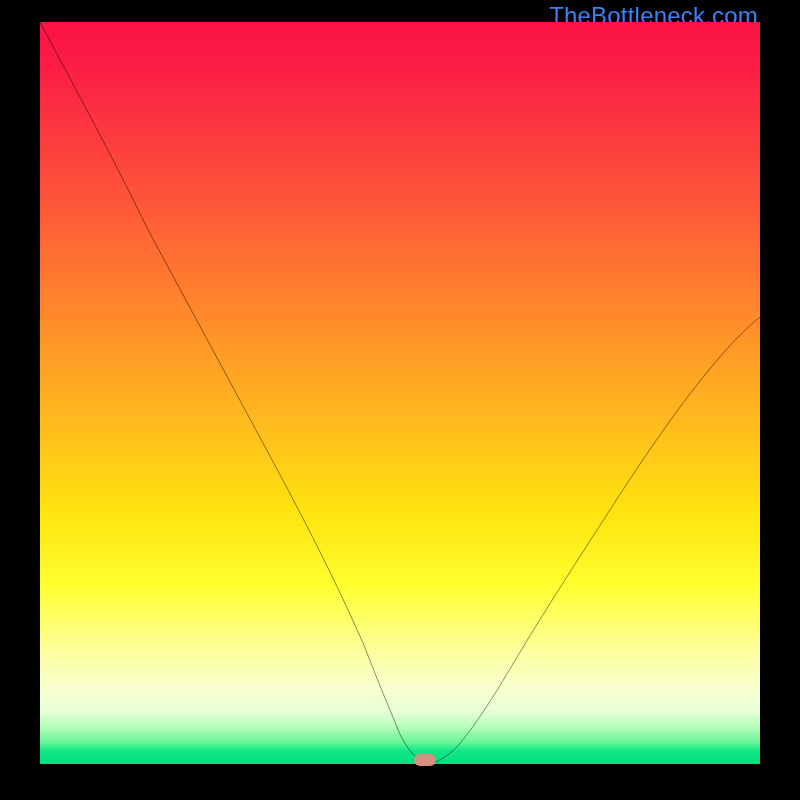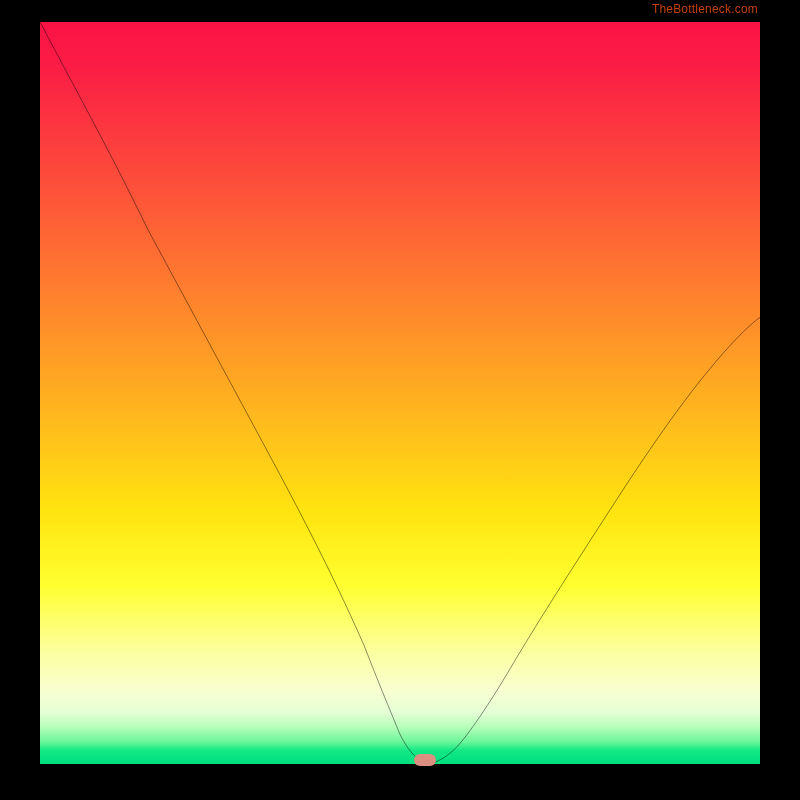--- a/index.html
+++ b/index.html
@@ -55,22 +55,22 @@
     width: 22px;
     height: 12px;
     border-radius: 6px;
     background: #db8f80;
     transform: translate(-50%, -50%);
   }
   .watermark {
     position: absolute;
     top: 2px;
     right: 42px;
-    color: #c2410c;
-    font-size: 12px;
+    color: #3b82f6;
+    font-size: 24px;
     letter-spacing: 0.2px;
     user-select: none;
   }
 </style>
 </head>
 <body>
 
 <div class="frame">
 
   <div class="watermark">TheBottleneck.com</div>

